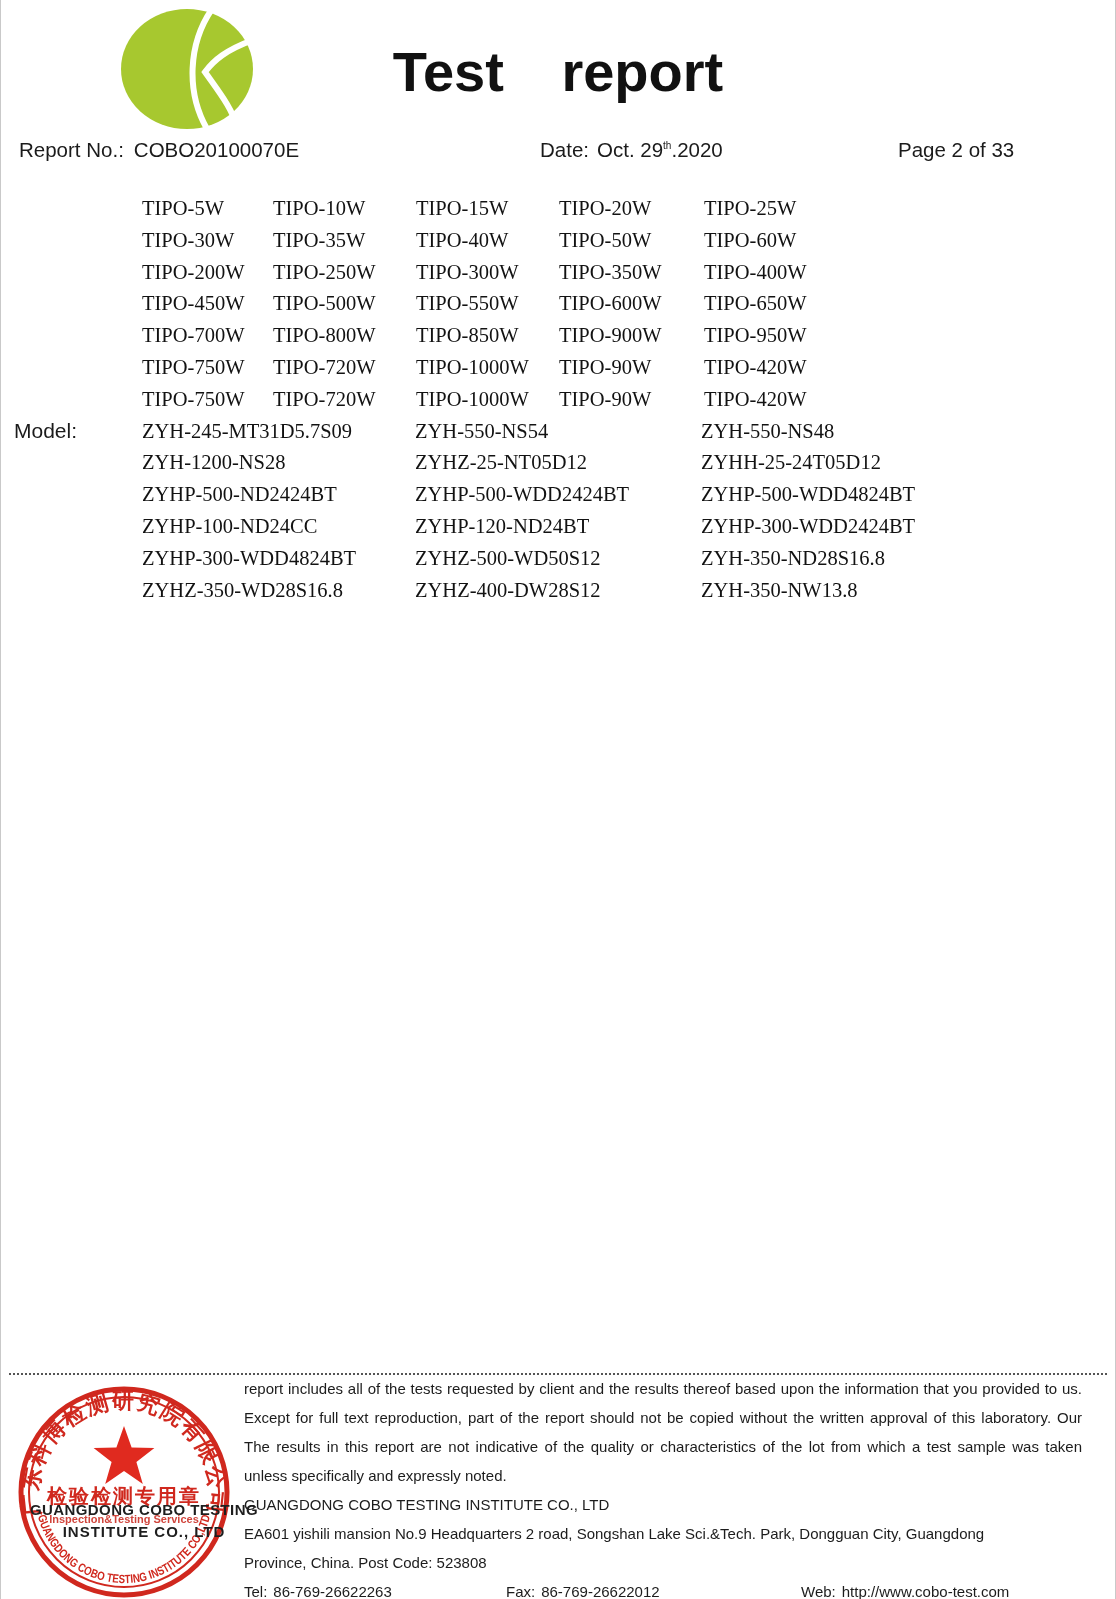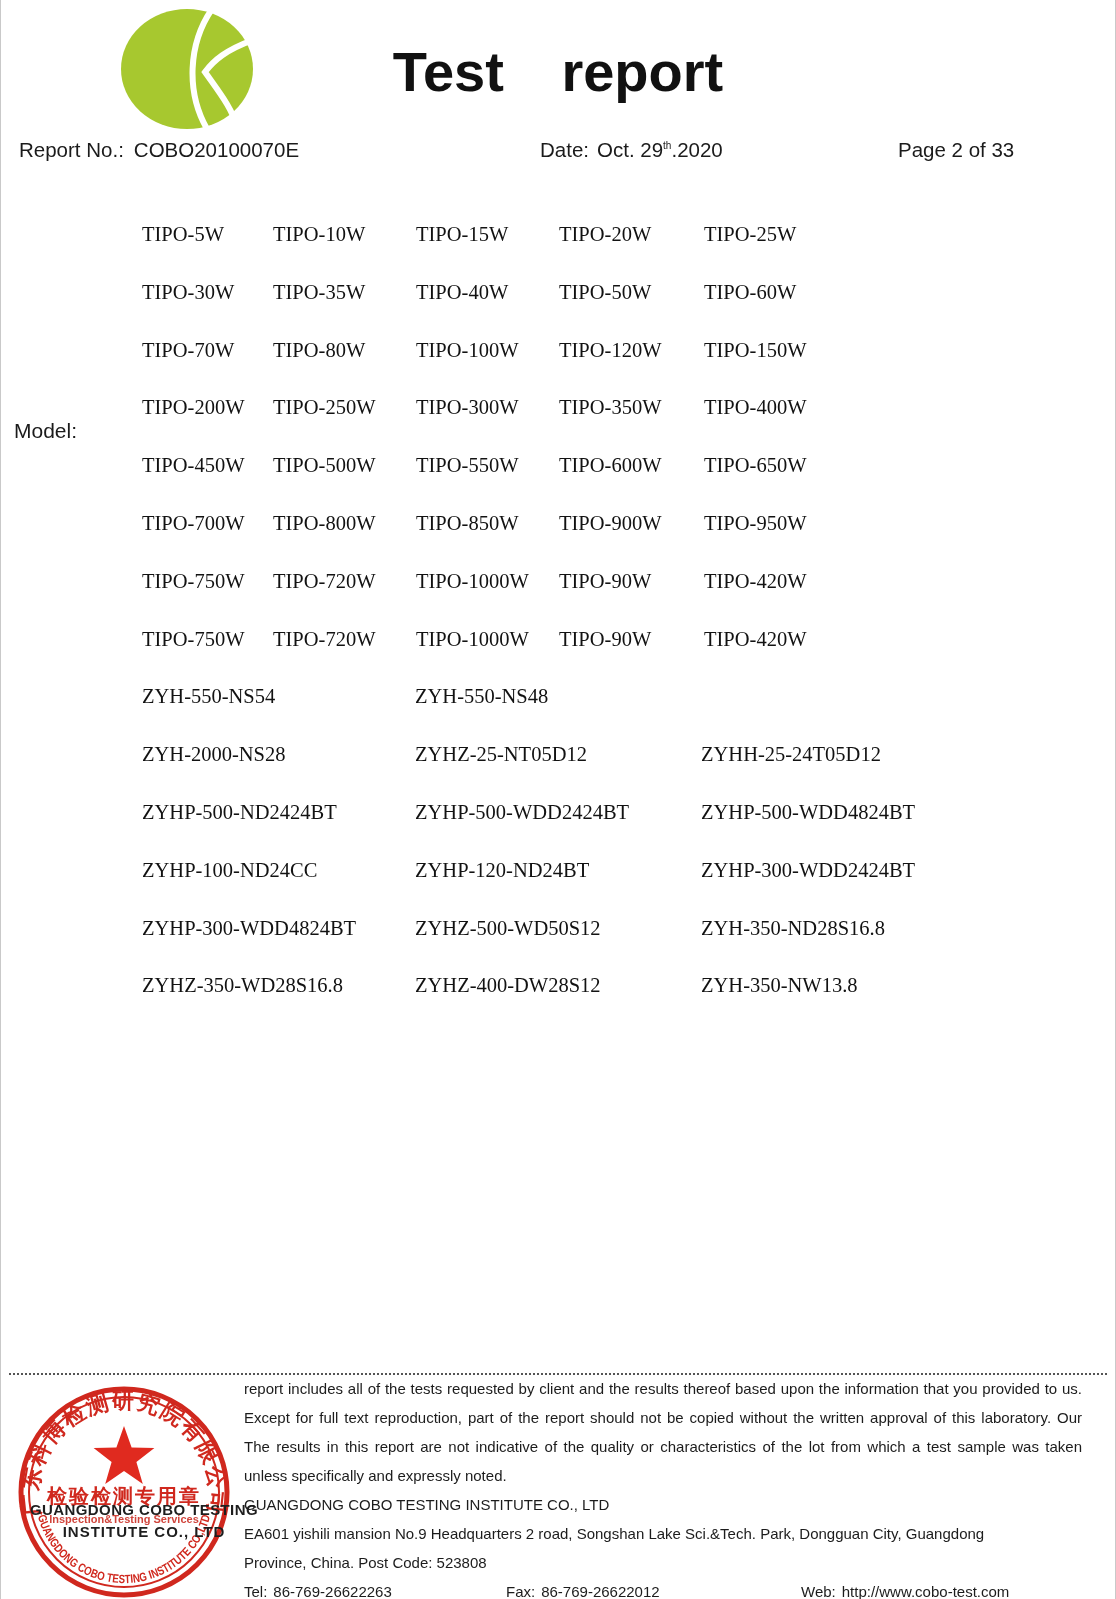--- a/index.html
+++ b/index.html
@@ -33,21 +33,21 @@
   .date sup{font-size:10px;}
   .page-num{position:absolute;left:897px;top:0;}
 
   
   .model-label{position:absolute;left:13px;top:419px;font-size:21px;color:#1b1b1b;}
   .model-list{
     position:absolute;left:141px;top:193px;right:10px;
     font-family:"Liberation Serif", serif;
     font-size:20.5px;color:#121212;
   }
-  .row5,.row3{display:grid;height:31.8px;line-height:31.8px;margin-top:26px;}
+  .row5,.row3{display:grid;height:31.8px;line-height:31.8px;}
   .row5{grid-template-columns:131px 143px 143px 145px auto;}
   .row3{grid-template-columns:273px 286px auto;}
   .row5 span,.row3 span{white-space:nowrap;}
 
   
   .divider{position:absolute;left:8px;right:8px;top:1373px;border-top:2px dotted #555;}
   .footer-text{position:absolute;left:243px;top:1374px;width:838px;font-size:15px;color:#1c1c1c;}
   .disc-line,.comp-line{height:29px;line-height:29px;overflow:hidden;white-space:nowrap;}
   .disc-line{text-align:justify;white-space:normal;}
   .disc-line:not(:last-child)::after{content:"";display:inline-block;width:100%;height:0;}
@@ -105,27 +105,20 @@
           <span>TIPO-25W</span>
         </div>
         <div class="row5">
           <span>TIPO-30W</span>
           <span>TIPO-35W</span>
           <span>TIPO-40W</span>
           <span>TIPO-50W</span>
           <span>TIPO-60W</span>
         </div>
         <div class="row5">
-          <span>TIPO-70W</span>
-          <span>TIPO-80W</span>
-          <span>TIPO-100W</span>
-          <span>TIPO-120W</span>
-          <span>TIPO-150W</span>
-        </div>
-        <div class="row5">
           <span>TIPO-200W</span>
           <span>TIPO-250W</span>
           <span>TIPO-300W</span>
           <span>TIPO-350W</span>
           <span>TIPO-400W</span>
         </div>
         <div class="row5">
           <span>TIPO-450W</span>
           <span>TIPO-500W</span>
           <span>TIPO-550W</span>
@@ -149,25 +142,26 @@
         <div class="row5">
           <span>TIPO-750W</span>
           <span>TIPO-720W</span>
           <span>TIPO-1000W</span>
           <span>TIPO-90W</span>
           <span>TIPO-420W</span>
         </div>
       </div>
     <div>
         <div class="row3">
+          <span>ZYH-245-MT31D5.7S09</span>
           <span>ZYH-550-NS54</span>
           <span>ZYH-550-NS48</span>
         </div>
         <div class="row3">
-          <span>ZYH-2000-NS28</span>
+          <span>ZYH-1200-NS28</span>
           <span>ZYHZ-25-NT05D12</span>
           <span>ZYHH-25-24T05D12</span>
         </div>
         <div class="row3">
           <span>ZYHP-500-ND2424BT</span>
           <span>ZYHP-500-WDD2424BT</span>
           <span>ZYHP-500-WDD4824BT</span>
         </div>
         <div class="row3">
           <span>ZYHP-100-ND24CC</span>

